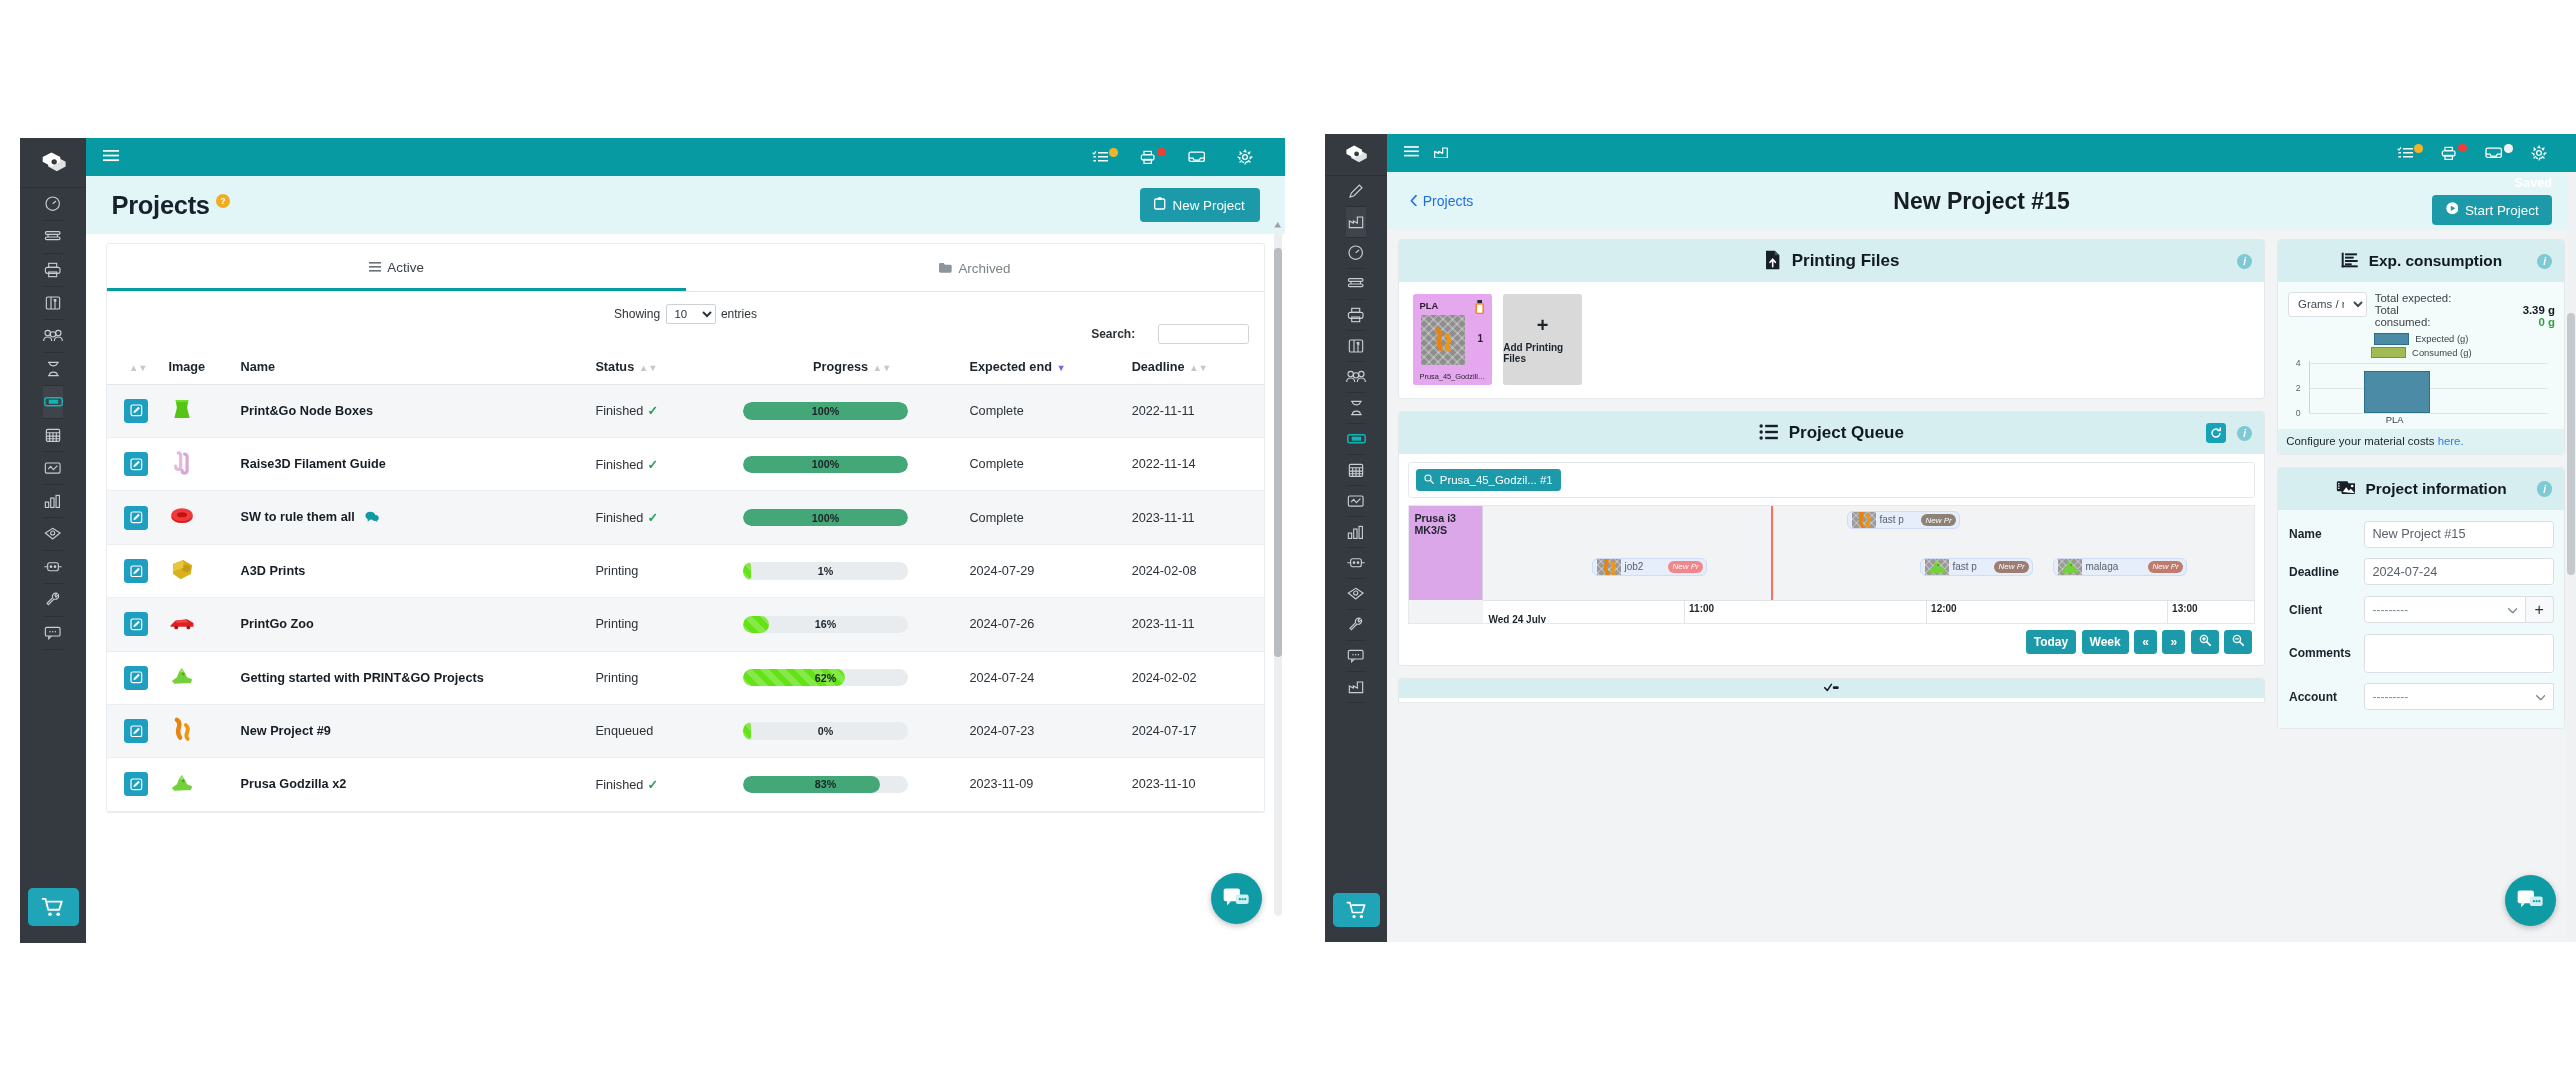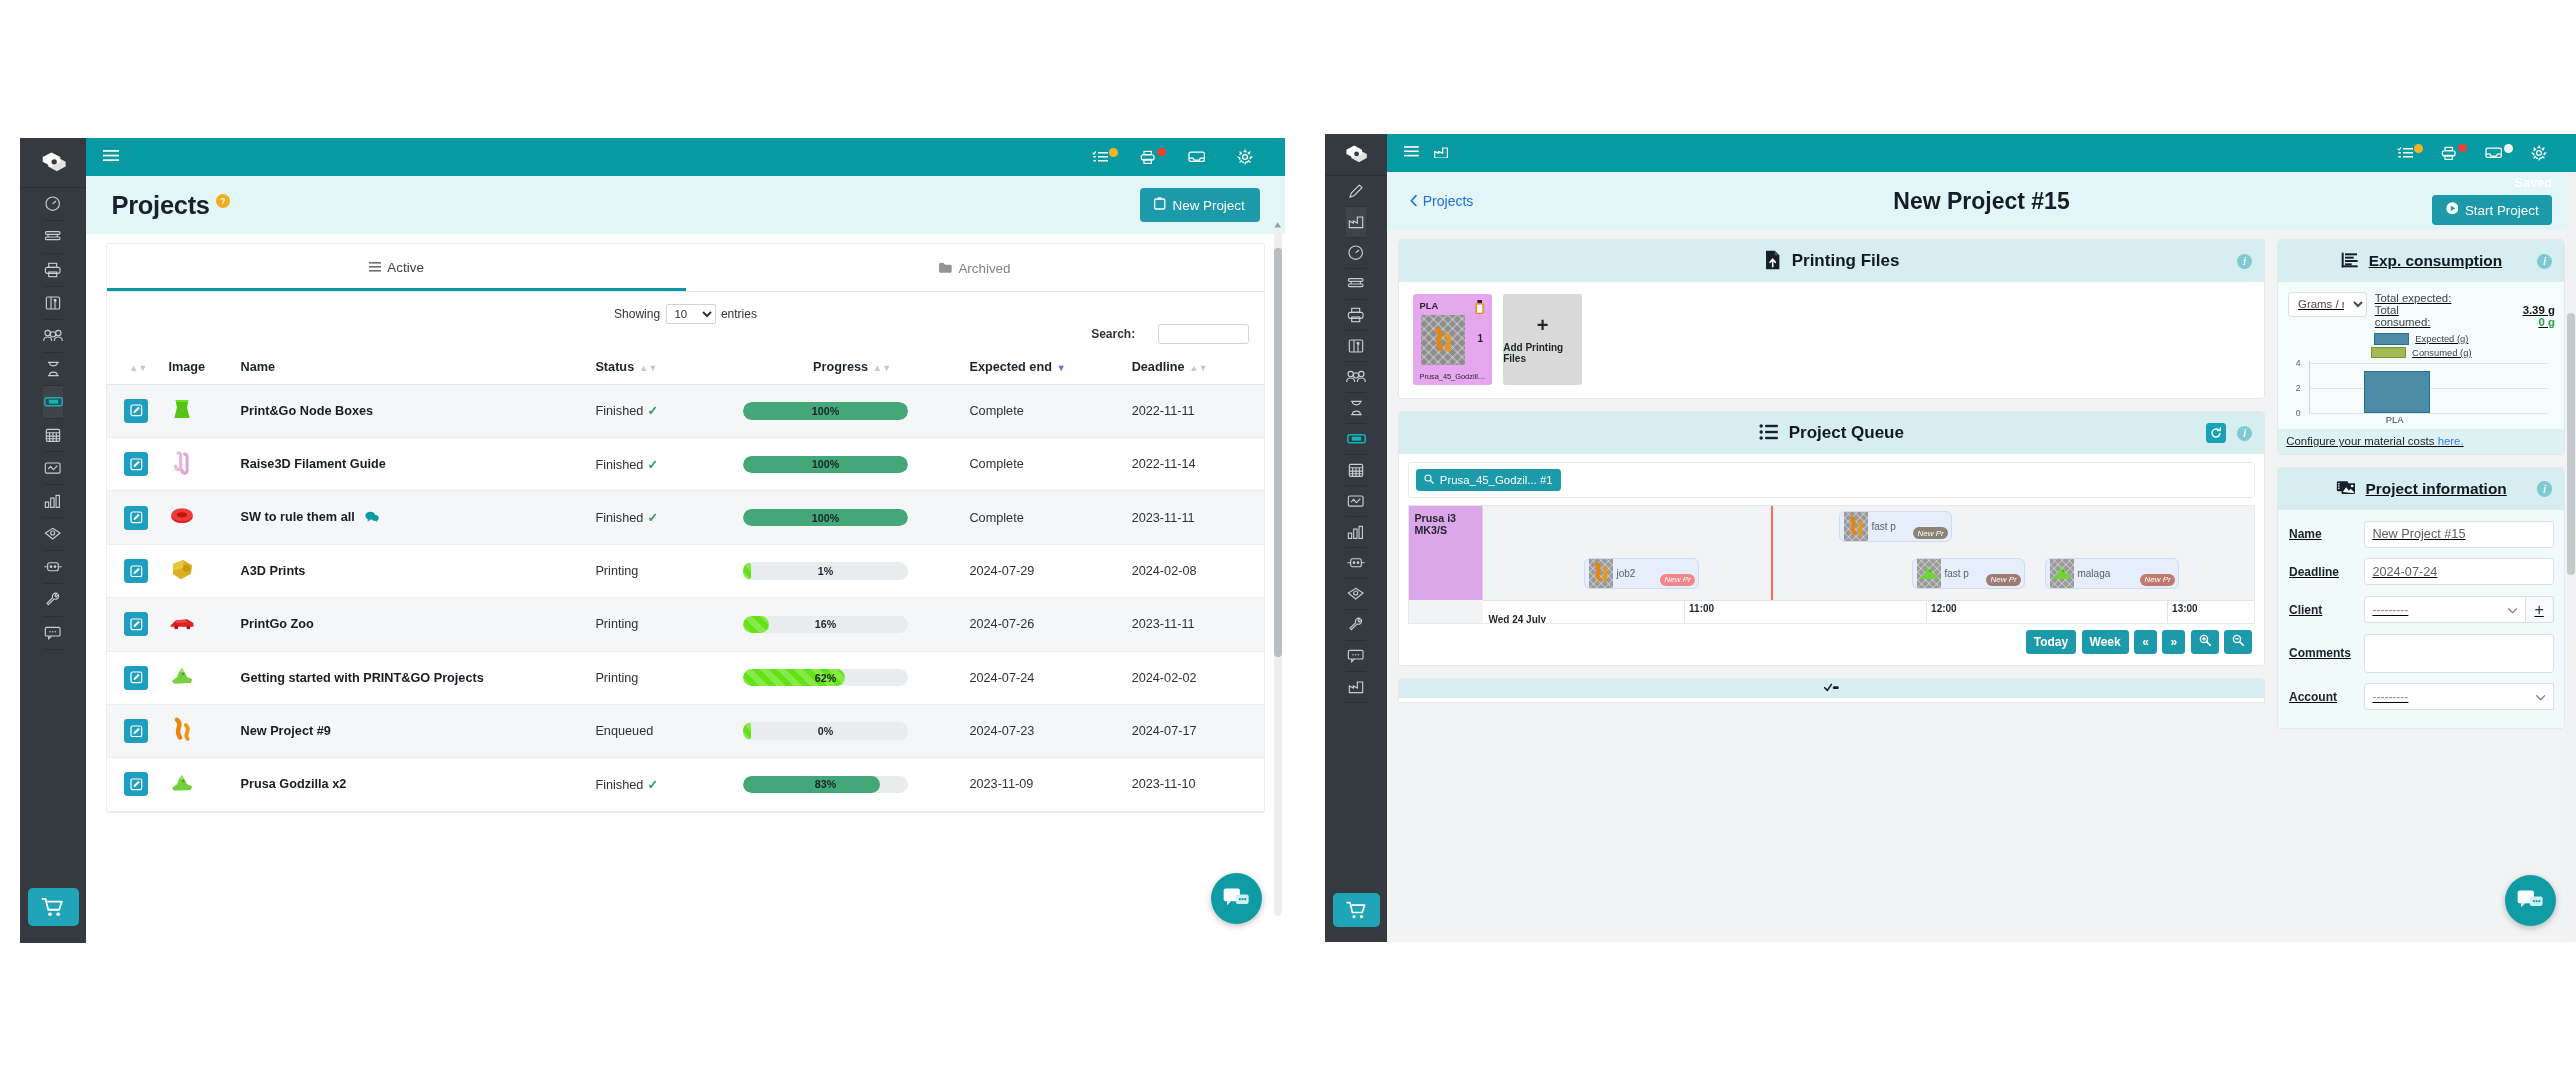--- a/index.html
+++ b/index.html
@@ -83,21 +83,21 @@
   
   .rw-body { position:absolute; left:66px; right:0; top:38px; bottom:0; background:#f2f3f4; }
   .rw-head { height:58px; background:#e2f6f8; display:flex; align-items:center; padding:0 23px; position:relative; }
   .crumb { color:#1f6fe0; font-size:14px; display:flex; align-items:center; gap:5.4px; cursor:pointer; }
   .rw-title { position:absolute; left:0; right:0; text-align:center; font-size:23px; font-weight:bold; color:#161d24; pointer-events:none; }
   .saved-lbl { position:absolute; right:24px; top:4px; font-size:12.7px; font-weight:bold; color:#ffffff;text-align:center; }
   .btn-start { position:absolute; right:24px; top:23px; background:#1d9aaa; color:#fff; border:none; border-radius:4px; font-size:13.4px; padding:7.4px 13.4px; display:inline-flex; align-items:center; gap:6.7px; cursor:pointer; font-family:"Liberation Sans", sans-serif; }
 
   .rw-grid { position:absolute; left:0; right:0; top:58px; bottom:0; display:flex; gap:12px; padding:9.4px 10.7px 0 10.7px; }
   .col-main { flex:1 1 auto; display:flex; flex-direction:column; gap:12px; min-width:0; }
-  .col-side { width:288px; flex:0 0 288px; display:flex; flex-direction:column; gap:12px;text-decoration:underline; }
+  .col-side { width:288px; flex:0 0 288px; display:flex; flex-direction:column; gap:12px; }
 
   .panel { background:#fff; border:0.7px solid #e5e8ea; border-radius:3.4px; overflow:hidden; }
   .panel-head { background:#d6eef0; height:42px; display:flex; align-items:center; justify-content:center; gap:10.7px; position:relative; }
   .panel-title { font-size:17px; font-weight:bold; color:#121a21; }
   .panel-title.sm { font-size:15.4px; }
   .info-i { position:absolute; right:12px; width:15.4px; height:15.4px; border-radius:50%; background:#7ec9d3; color:#fff; font-size:10px; font-weight:bold; display:flex; align-items:center; justify-content:center; font-style:italic; }
   .refresh-b { position:absolute; right:38px; width:20px; height:20px; border-radius:3.4px; background:#17a2b8; display:flex; align-items:center; justify-content:center; }
 
   .files-body { padding:12px 14.8px 13.4px 14.8px; display:flex; gap:10.7px; }
   .file-card { width:79px; background:#e5a8ef; border-radius:2.7px; padding:6px 6px 4px 6px; position:relative; cursor:pointer; }
@@ -111,21 +111,21 @@
   .add-plus { font-size:20px; line-height:1; color:#1d242b; font-weight:bold; }
   .add-lbl { font-size:10px; font-weight:bold; color:#1d242b; }
 
   .queue-body { padding:8px 9.4px 9.4px 9.4px; }
   .chip-row { border:0.7px solid #e6e9eb; border-radius:2.7px; padding:6px 6.7px; background:#fff; }
   .chip { display:inline-flex; align-items:center; gap:5.4px; background:#1d9aaa; color:#fff; font-size:11.4px; border-radius:3.4px; padding:4.7px 8.7px; cursor:pointer; }
   .gantt { margin-top:6.7px; border:0.7px solid #e6e9eb; position:relative; height:119px; background:#f2f3f4; overflow:hidden; }
   .g-res { position:absolute; left:0; top:0; width:74px; height:94px; background:#dba7e8; border-right:0.7px solid #d2d6d9; padding:6px 5.4px; font-size:10.7px; font-weight:bold; color:#1d242b; }
   .g-track { position:absolute; left:74px; right:0; top:0; height:94px; }
   .g-now { position:absolute; top:0; bottom:0; width:2px; background:#ff6d5a; }
-  .g-job { position:absolute; height:31px; background:#e6edfb; border:0.7px solid #cfdcf5; border-radius:6px; display:flex; align-items:center; gap:3.4px; padding:0 4px; overflow:hidden; }
+  .g-job { position:absolute; height:18px; background:#e6edfb; border:0.7px solid #cfdcf5; border-radius:6px; display:flex; align-items:center; gap:3.4px; padding:0 4px; overflow:hidden;margin-left:8px; }
   .g-thumb { width:24px; height:29.5px; flex:0 0 24px; background:#9a9a9a;
      background-image:repeating-linear-gradient(45deg, rgba(255,255,255,.28) 0 1.3px, rgba(255,255,255,0) 1.3px 5.4px), repeating-linear-gradient(-45deg, rgba(255,255,255,.28) 0 1.3px, rgba(255,255,255,0) 1.3px 5.4px); }
   .g-lbl { font-size:10px; color:#5b6168; white-space:nowrap; }
   .g-tag { position:absolute; bottom:2px; right:2.7px; font-size:8px; color:#fff; border-radius:6px; padding:1.3px 4.7px; white-space:nowrap; font-style:italic; }
   .g-axis { position:absolute; left:74px; right:0; top:94px; height:25px; background:#fff; border-top:0.7px solid #dfe3e6; }
   .g-tick { position:absolute; top:0; bottom:0; border-left:0.7px solid #e1e5e8; }
   .g-tick span { position:absolute; left:4px; top:2px; font-size:10px; font-weight:bold; color:#1d242b; }
   .g-day { position:absolute; left:5.4px; top:13.4px; font-size:10px; font-weight:bold; color:#1d242b; }
   .g-btns { display:flex; justify-content:flex-end; gap:5.4px; padding:6px 2.7px 1.3px 0; }
   .gb { background:#1d9aaa; color:#fff; border:none; border-radius:3.4px; font-size:12px; font-weight:bold; padding:4.7px 8px; cursor:pointer; font-family:"Liberation Sans", sans-serif; display:flex; align-items:center; justify-content:center; min-width:23px; }

